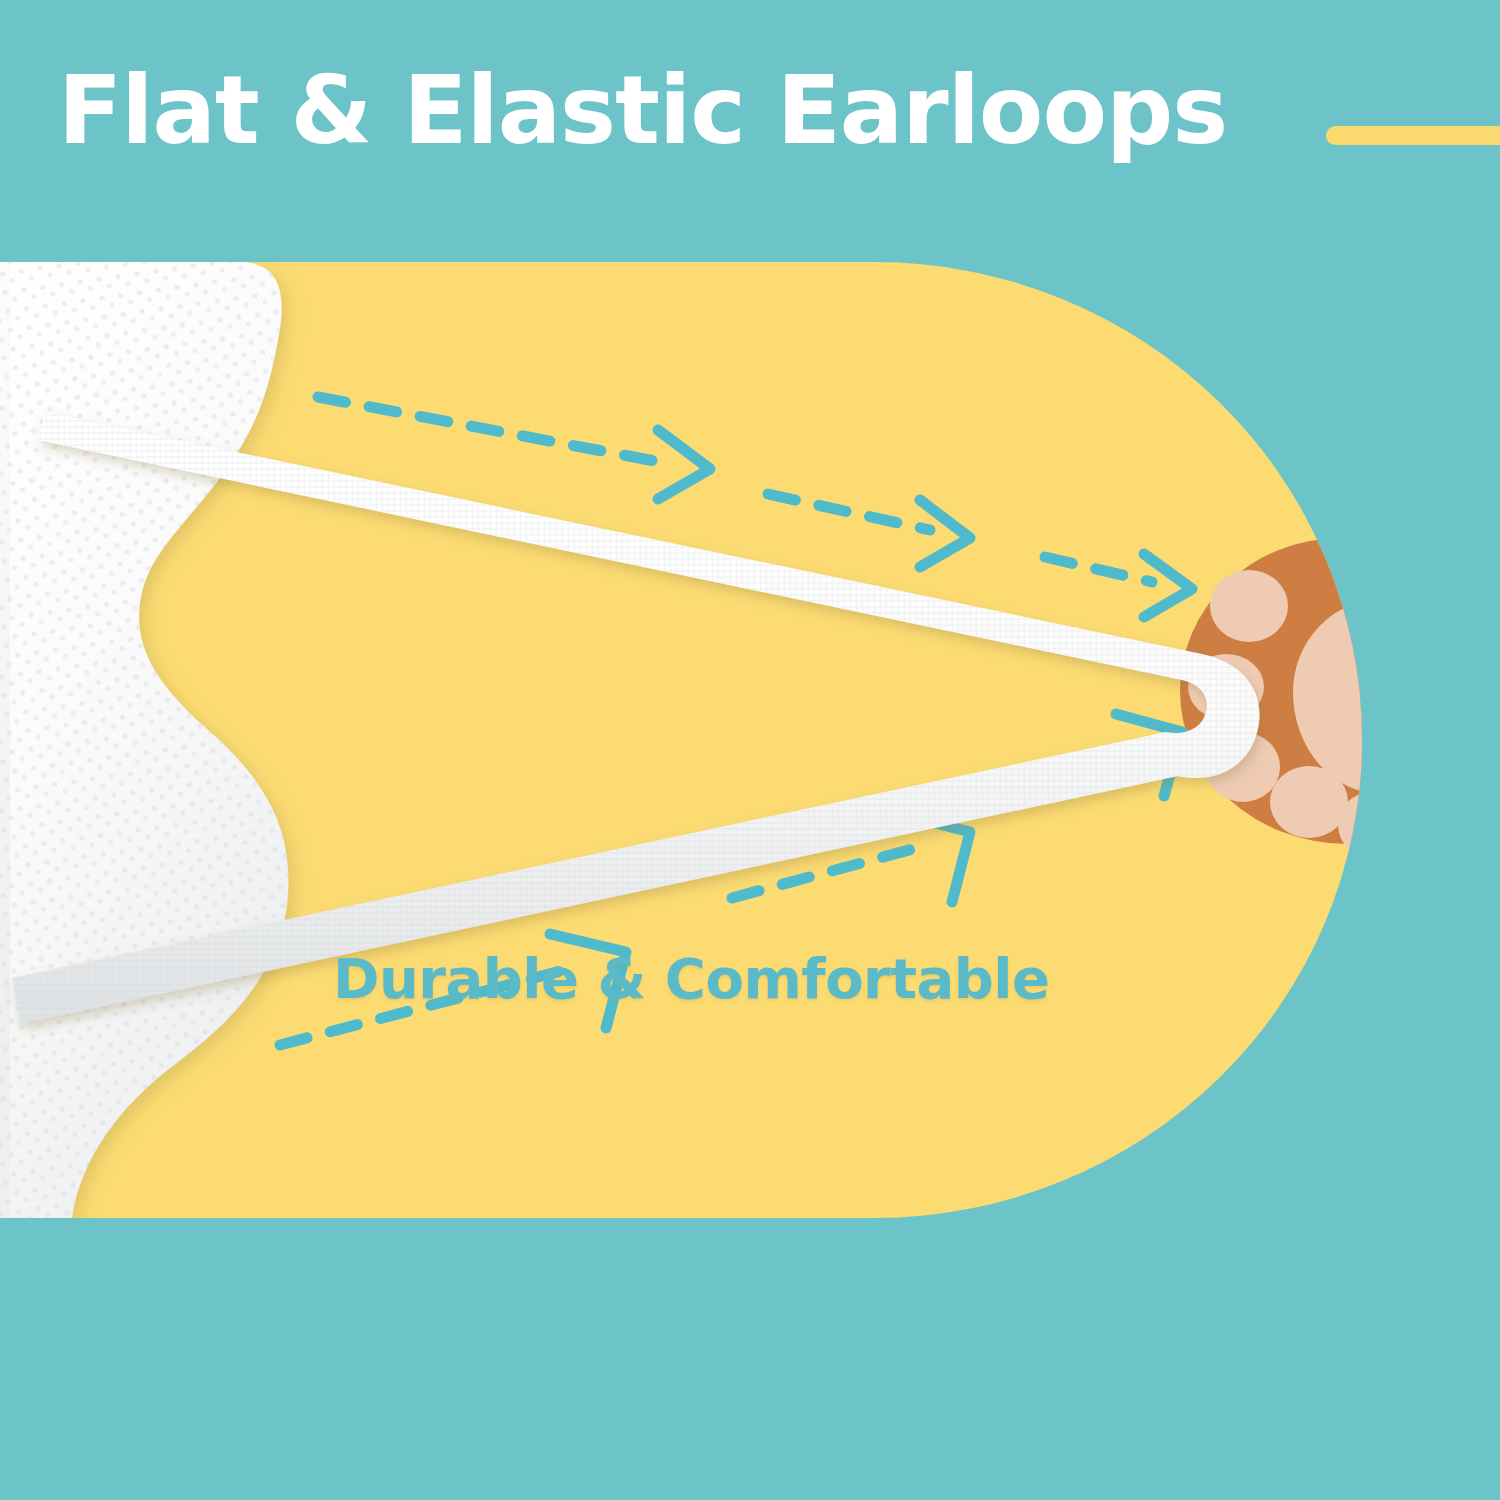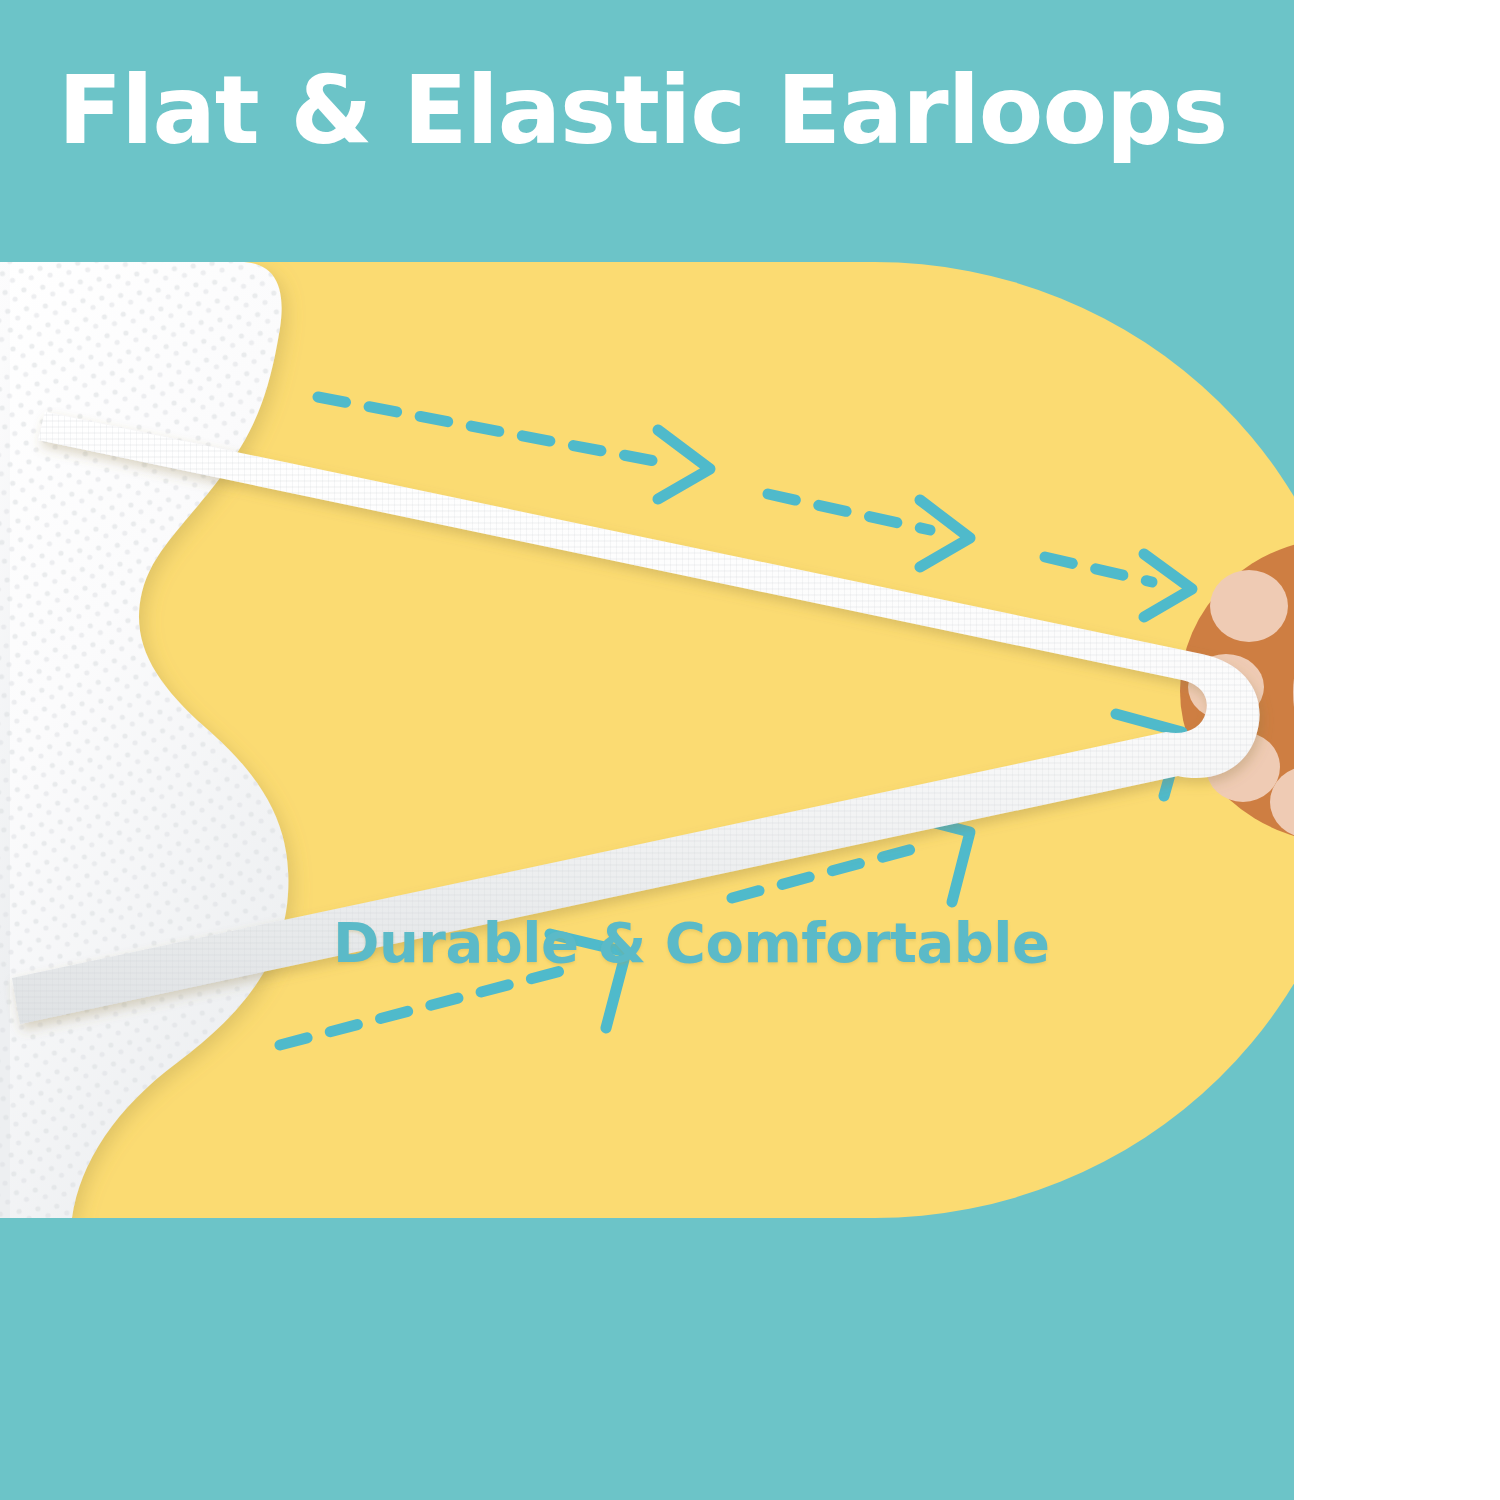--- a/index.html
+++ b/index.html
@@ -5,21 +5,21 @@
   html, body {
     margin: 0;
     padding: 0;
     background: #ffffff;
   }
   body {
     font-family: "DejaVu Sans", sans-serif;
   }
   #infographic {
     position: relative;
-    width: 1294px;
+    width: 1500px;
     height: 1500px;
     overflow: hidden;
     background: #f97316;
   }
 
   
   .header-band {
     position: absolute;
     left: 0;
     top: 0;
@@ -122,21 +122,21 @@
     top: 0;
     width: 1442px;
     height: 956px;
     overflow: visible;
   }
 
   
   .mid-caption {
     position: absolute;
     left: 413px;
-    top: 648px;
+    top: 684px;
     font-family: "DejaVu Sans", sans-serif;
     font-size: 56px;
     font-weight: 700;
     color: #5BBAC8;
     letter-spacing: -0.5px;
     white-space: nowrap;
     text-shadow: 0 2px 3px rgba(190,160,60,0.25);
   }
 
   

